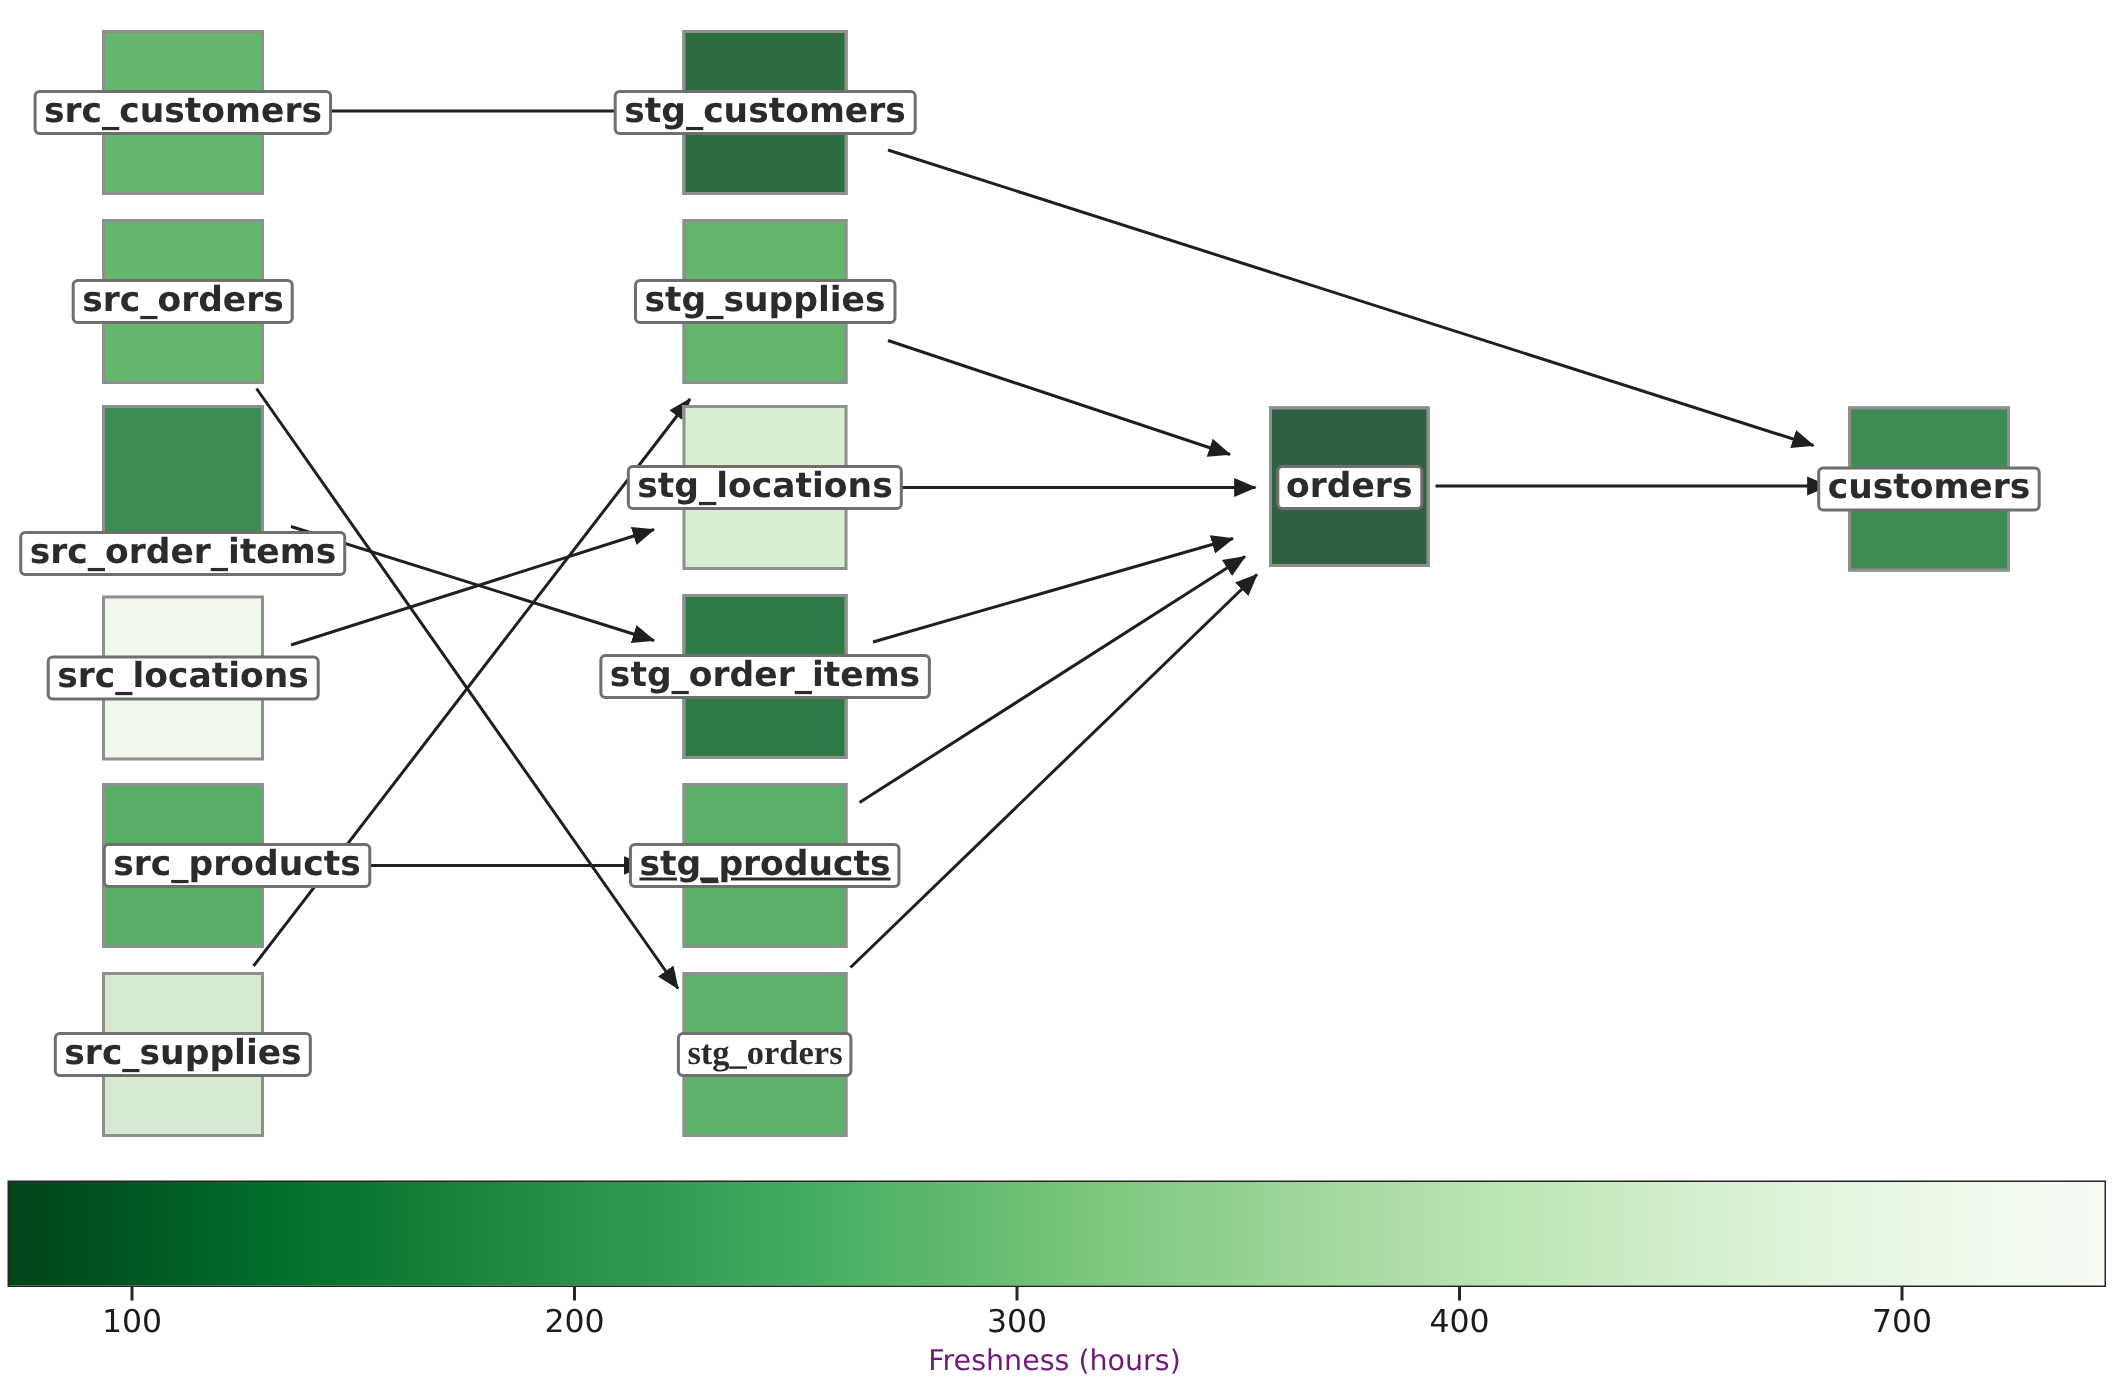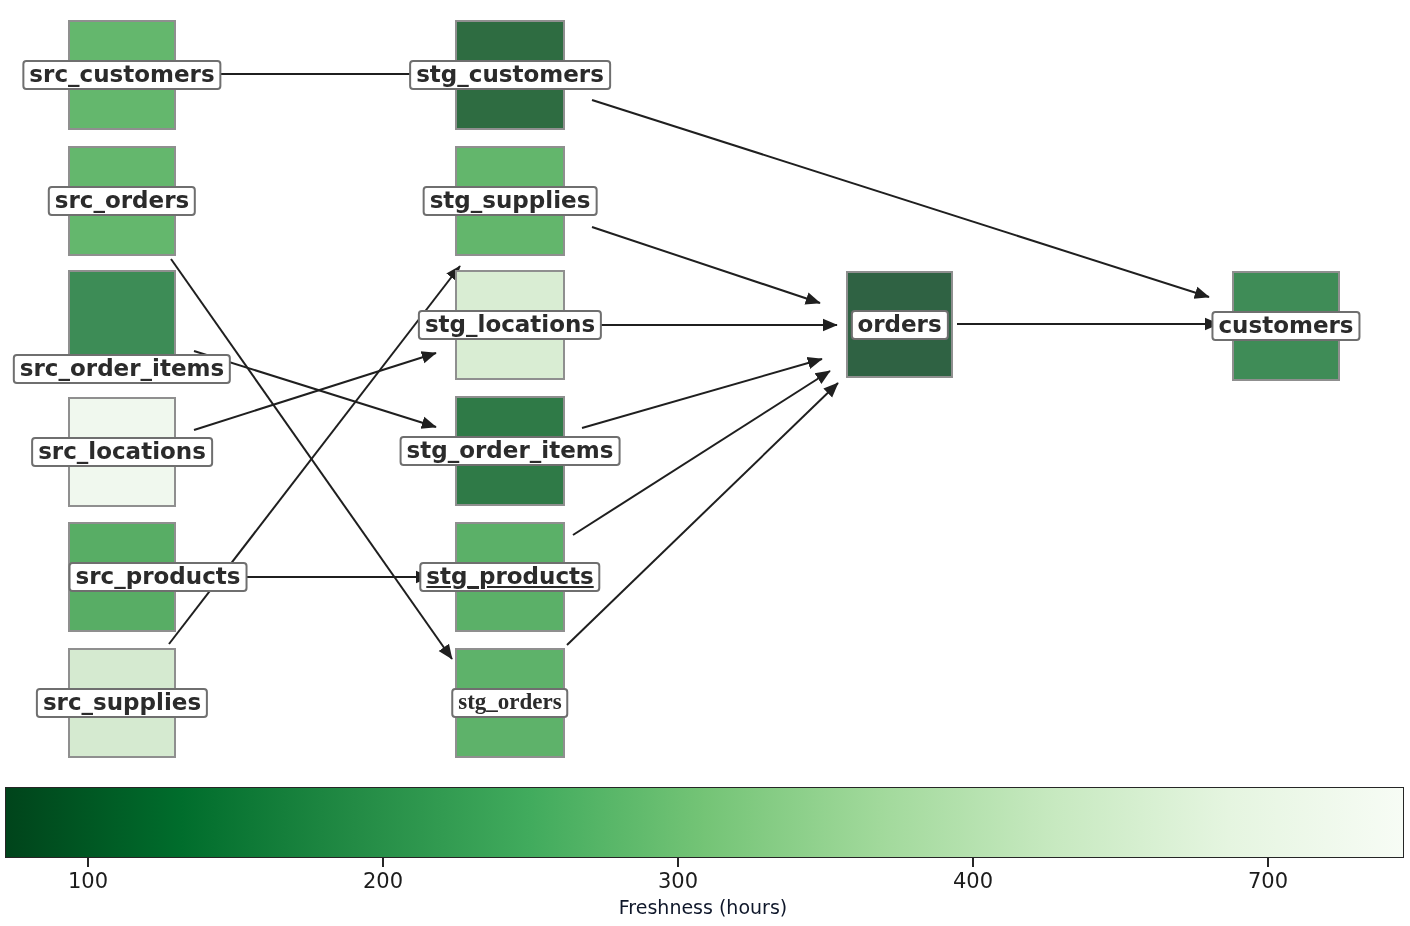--- a/index.html
+++ b/index.html
@@ -49,21 +49,21 @@
     position: absolute;
     transform: translateX(-50%);
     font-size: 21px;
     color: #1c1c1c;
     white-space: nowrap;
   }
   #colorbar-label {
     position: absolute;
     transform: translateX(-50%);
     font-size: 19px;
-    color: #0f172a;
+    color: #701a75;
     white-space: nowrap;
   }
 </style>
 </head>
 <body>
 
 <div id="stage">
   <svg id="edge-svg">
     <defs>
       <marker id="arrowhead" viewBox="0 0 10 10" refX="9.5" refY="5" markerWidth="7.5" markerHeight="7.5" orient="auto-start-reverse">

